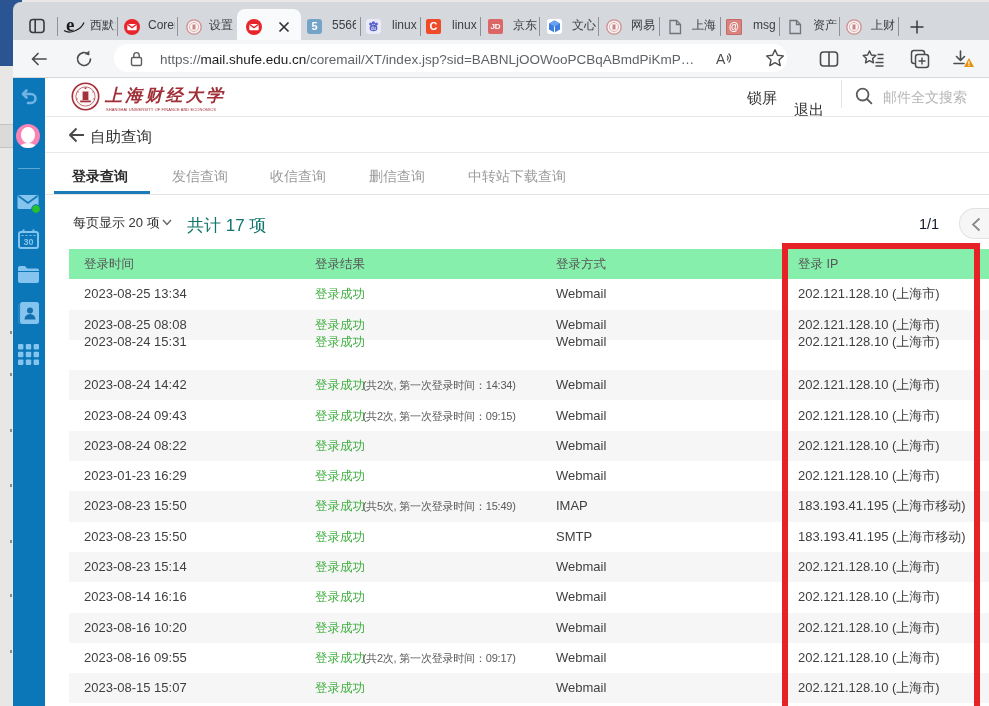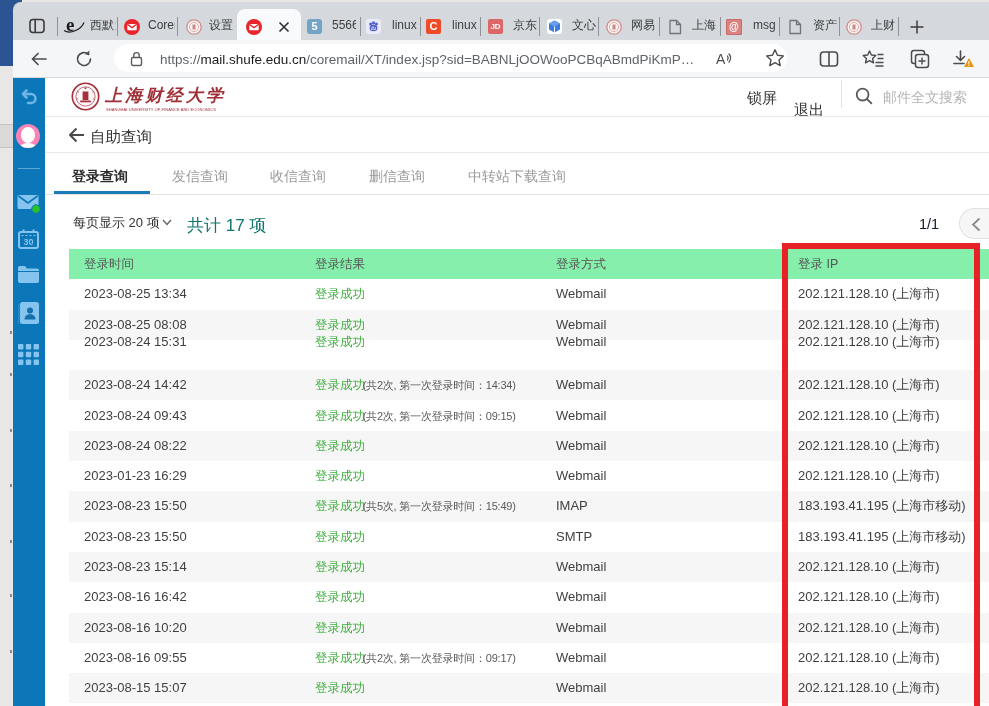--- a/index.html
+++ b/index.html
@@ -347,21 +347,21 @@
         <span class="c c3">SMTP</span>
         <span class="c c4">183.193.41.195 (上海市移动)</span>
       </div>
       <div class="abs trow even" style="top:474.0px;height:30.3px">
         <span class="c c1">2023-08-23 15:14</span>
         <span class="c c2"><span class="ok">登录成功</span></span>
         <span class="c c3">Webmail</span>
         <span class="c c4">202.121.128.10 (上海市)</span>
       </div>
       <div class="abs trow odd" style="top:504.3px;height:30.3px">
-        <span class="c c1">2023-08-16 16:42</span>
+        <span class="c c1">2023-08-14 16:16</span>
         <span class="c c2"><span class="ok">登录成功</span></span>
         <span class="c c3">Webmail</span>
         <span class="c c4">202.121.128.10 (上海市)</span>
       </div>
       <div class="abs trow even" style="top:534.6px;height:30.3px">
         <span class="c c1">2023-08-16 10:20</span>
         <span class="c c2"><span class="ok">登录成功</span></span>
         <span class="c c3">Webmail</span>
         <span class="c c4">202.121.128.10 (上海市)</span>
       </div>

